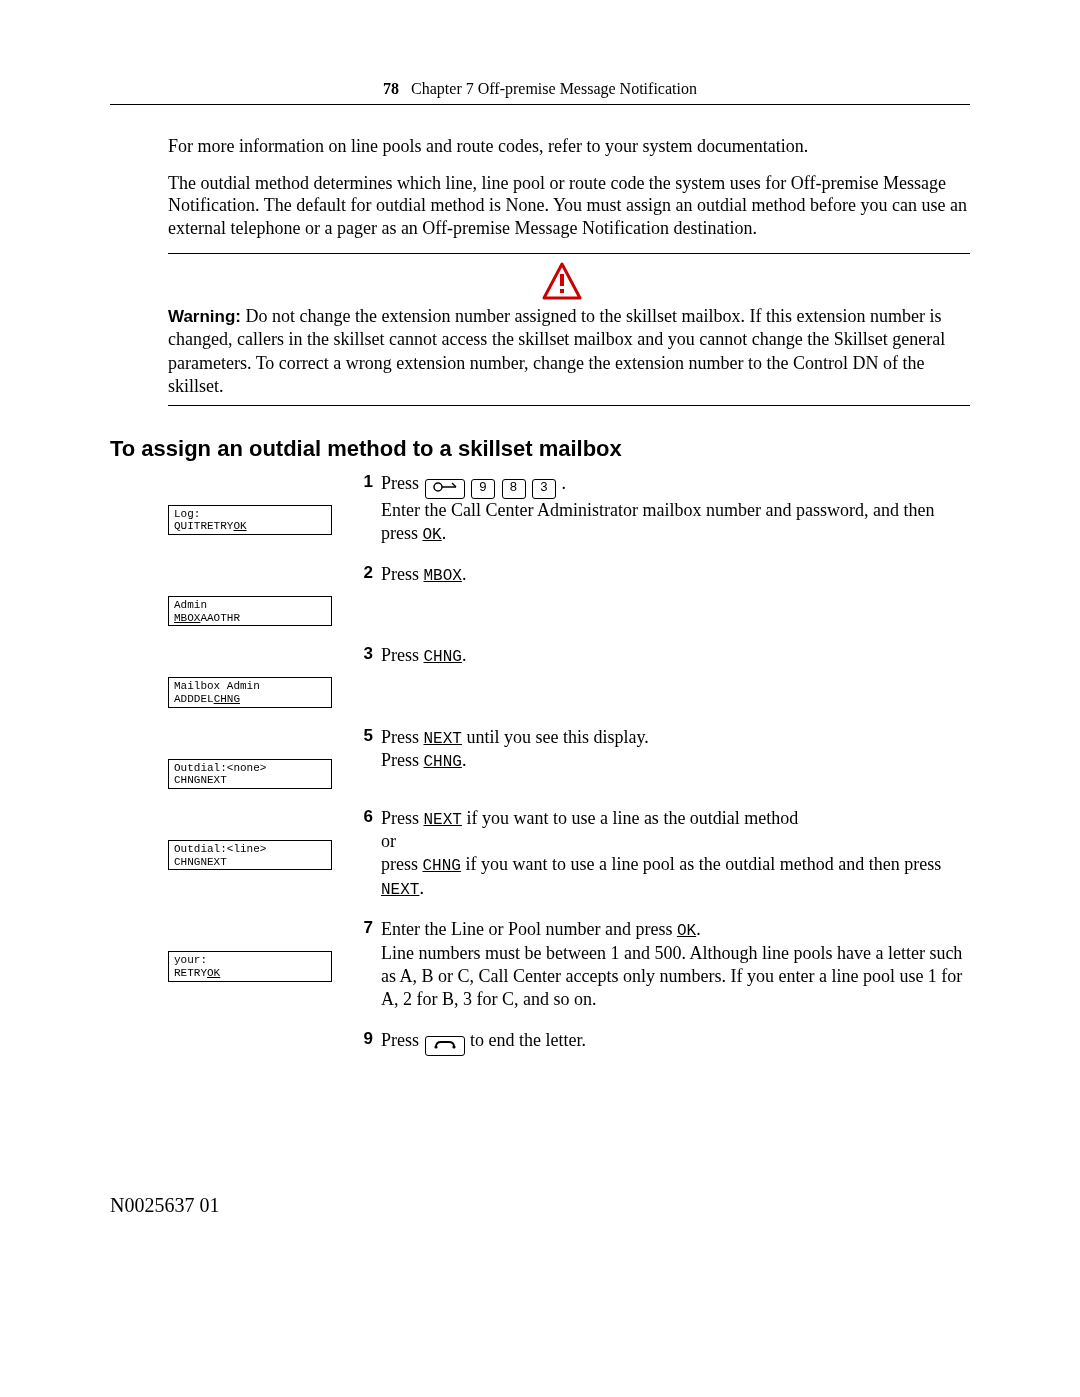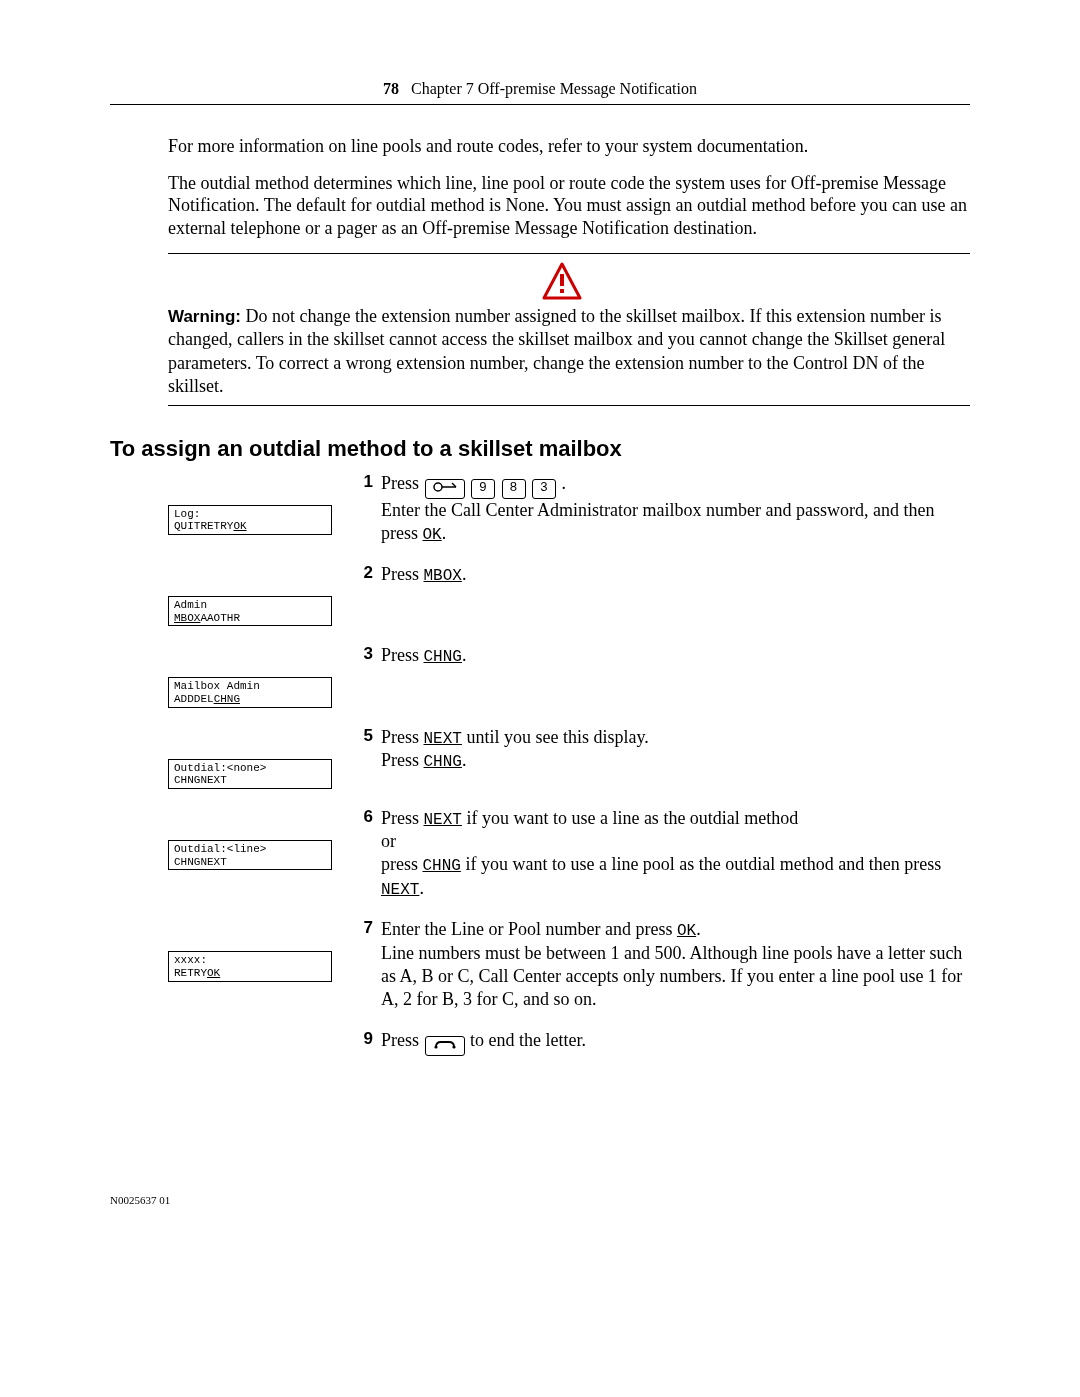--- a/index.html
+++ b/index.html
@@ -110,21 +110,21 @@
     font-size: 13px;
     padding: 0 3px;
     vertical-align: -2px;
     margin: 0 1px;
   }
   .keybox.wide { min-width: 32px; }
   .keybox svg { vertical-align: -2px; }
   .footer {
     position: relative;
     margin-top: 120px;
-    font-size: 11px;
+    font-size: 20px;
   }
 </style>
 </head>
 <body>
 
 <div class="page">
   <div class="header">
     <span class="pn">78</span>
     &nbsp;&nbsp;<span>Chapter 7  Off-premise Message Notification</span>
   </div>
@@ -251,21 +251,21 @@
       <td class="txt-col">
         <span>Press </span><span class="softkey">NEXT</span><span> if you want to use a line as the outdial method</span><br>
         <span>or</span><br>
         <span>press </span><span class="softkey">CHNG</span><span> if you want to use a line pool as the outdial method and then press </span><span class="softkey">NEXT</span><span>.</span>
       </td>
     </tr>
 
     <tr>
       <td class="lcd-col">
         <div class="lcd">
-          <div>xxxx:</div>
+          <div>your:</div>
           <div class="row2">
             <span>RETRY</span>
             <span></span>
             <span class="ul">OK</span>
           </div>
         </div>
       </td>
       <td class="num-col">7</td>
       <td class="txt-col">
         <span>Enter the Line or Pool number and press </span><span class="softkey">OK</span><span>.</span><br>

